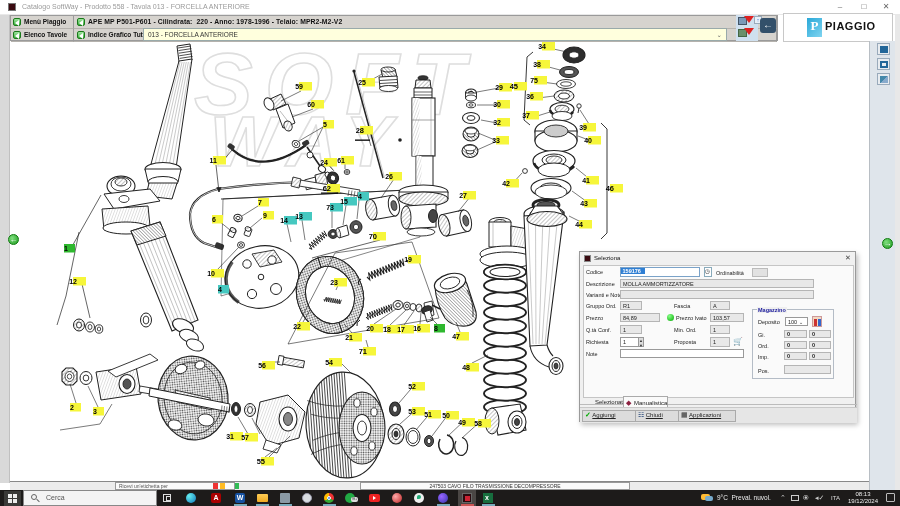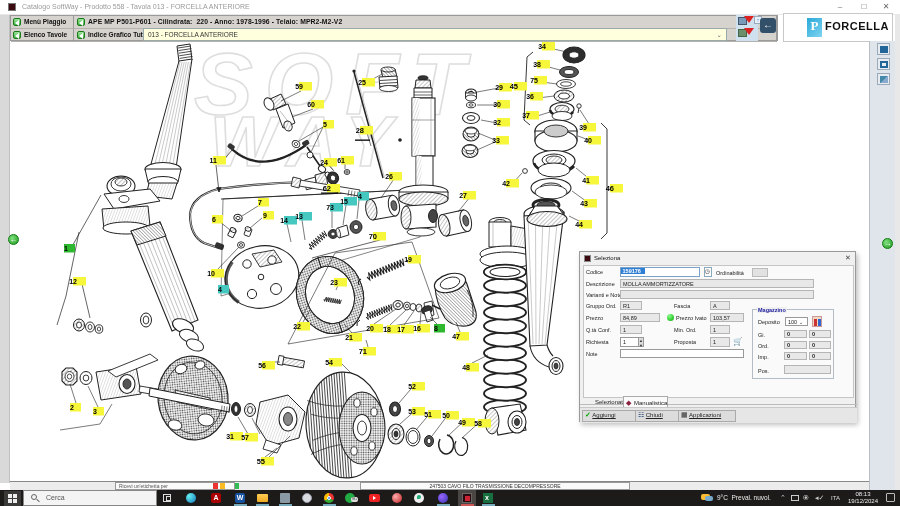--- a/index.html
+++ b/index.html
@@ -56,21 +56,21 @@
   <div id="fpanel" class="abs" style="left:736px;top:15px;width:22px;height:26px;background:#cfe0ef">
     <div class="abs" style="left:2px;top:2px;width:9px;height:8px;background:#7a99b8;border:1px solid #456"></div>
     <div class="abs" style="left:8px;top:1px;width:0;height:0;border-left:5px solid transparent;border-right:5px solid transparent;border-top:7px solid #d22"></div>
     <div class="abs" style="left:2px;top:14px;width:9px;height:8px;background:#6a8f6a;border:1px solid #464"></div>
     <div class="abs" style="left:8px;top:13px;width:0;height:0;border-left:5px solid transparent;border-right:5px solid transparent;border-top:7px solid #d22"></div>
   </div>
   <div class="abs" style="left:754px;top:16px;width:8px;height:8px;background:#e8f0f8;border:1px solid #9ab;font-size:5px;color:#36c;text-align:center;line-height:7px">↑</div>
   <div class="abs" style="left:760px;top:18px;width:16px;height:15px;background:#33506a;border-radius:3px;color:#fff;font-size:10px;line-height:14px;text-align:center">←</div>
   <div class="abs" style="left:783px;top:13px;width:110px;height:29px;background:#fff;border:1px solid #c8c8c8">
     <div class="abs" style="left:23px;top:4px;width:15px;height:19px;background:linear-gradient(135deg,#29a8d8,#7fd4f0);color:#fff;font-weight:bold;font-size:13px;text-align:center;font-family:'Liberation Serif',serif">P</div>
-    <div class="abs" style="left:41px;top:6px;font-size:11px;font-weight:bold;color:#111;letter-spacing:0.5px">FORCELLA</div>
+    <div class="abs" style="left:41px;top:6px;font-size:11px;font-weight:bold;color:#111;letter-spacing:0.5px">PIAGGIO</div>
   </div>
   <div id="lstrip"></div>
   <div id="rpanel">
     <div class="abs" style="left:7px;top:2px;width:13px;height:12px;background:#e8ecf0;border:1px solid #9ab">
         <span class="abs" style="left:2px;top:2px;width:8px;height:7px;background:#269"></span>
       </div>
     <div class="abs" style="left:7px;top:17px;width:13px;height:12px;background:#e8ecf0;border:1px solid #9ab">
         <span class="abs" style="left:2px;top:2px;width:8px;height:7px;border:2px solid #269"></span>
       </div>
     <div class="abs" style="left:7px;top:32px;width:13px;height:12px;background:#e8ecf0;border:1px solid #9ab">

